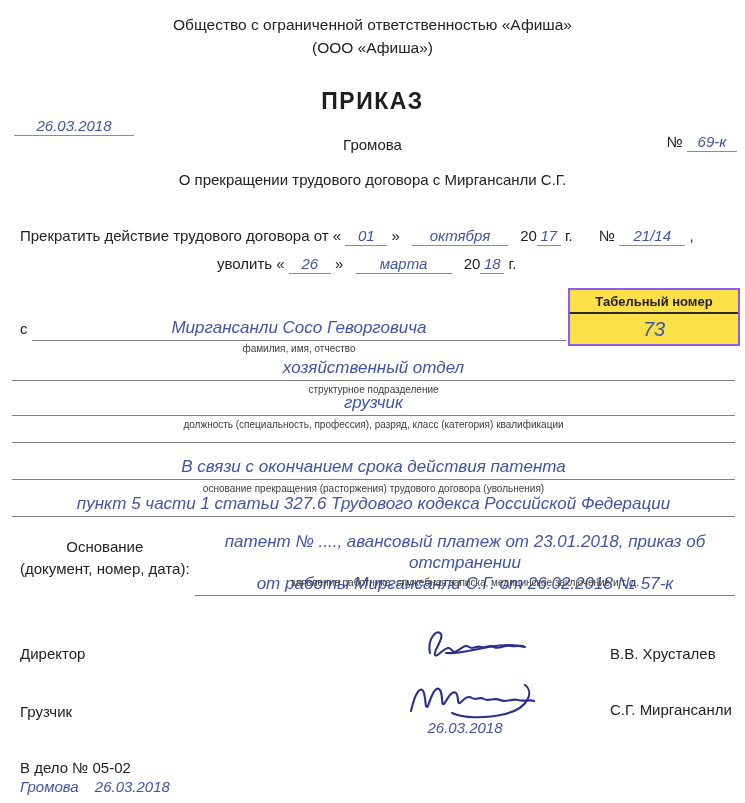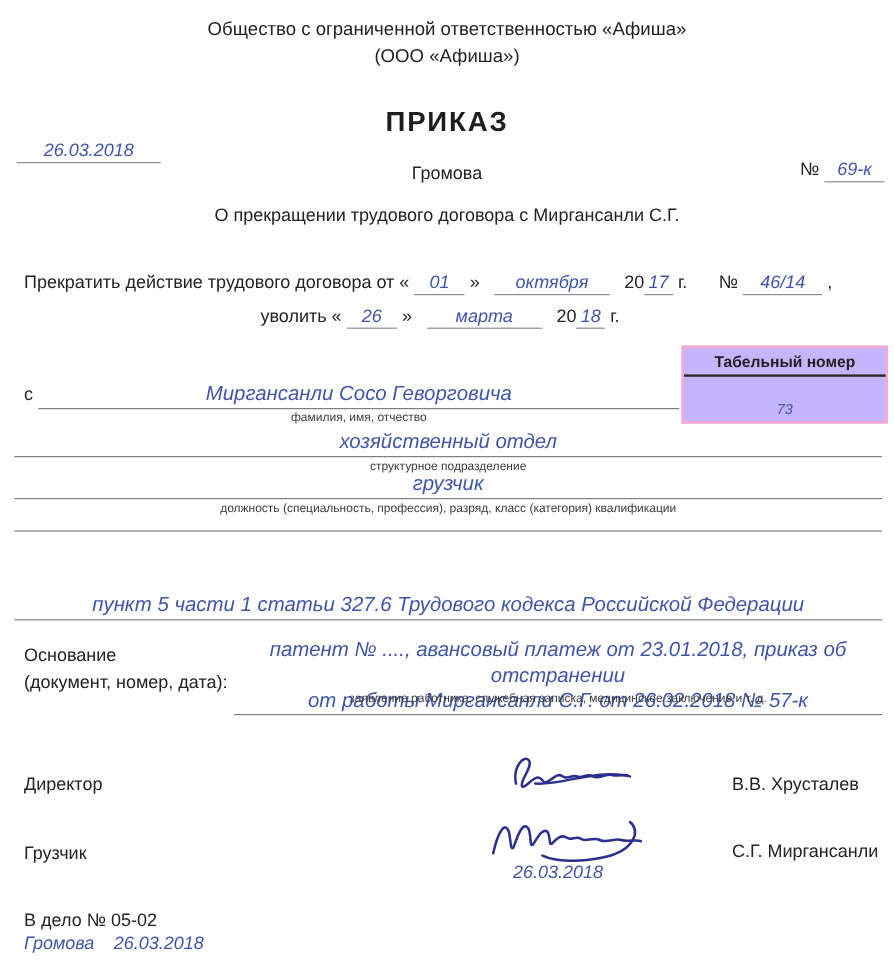--- a/index.html
+++ b/index.html
@@ -23,30 +23,30 @@
     color:#3f55a8;font-style:italic;
     padding:0 4px 1px 4px;
   }
   .field-line{border-bottom:1.6px solid #7f7f7f;}
   .field-value{
     font-size:17px;color:#3f55a8;font-style:italic;
     text-align:center;line-height:21px;padding-bottom:2px;
   }
   .caption{font-size:10px;color:#3c3c3c;text-align:center;line-height:12px;}
   .tabbox{
-    border:2px solid #f9a8d4;
-    background:#c4b5fd;
+    border:2px solid #8b5cf6;
+    background:#fde047;
   }
   .tabbox .tb-head{
     border-bottom:2px solid #2b2b2b;
     font-size:13px;font-weight:bold;text-align:center;
     padding:4px 2px 3px 2px;color:#1f1f1f;
   }
   .tabbox .tb-val{
-    font-size:12px;text-align:center;padding:4px 0 3px 0;margin-top:16px;
+    font-size:20px;text-align:center;padding:4px 0 3px 0;
   }
   .order-text{font-size:15px;white-space:nowrap;color:#232323;}
   .order-text .u-blank{font-size:15px;}
   .sig-svg{display:block;}
   .label15{font-size:15px;line-height:21px;color:#232323;}
 </style>
 </head>
 <body>
 
 <div class="page">
@@ -69,21 +69,21 @@
   <div class="abs center txt" style="top:171px;left:0;width:100%;">О прекращении трудового договора с Миргансанли С.Г.</div>
 
   <div class="abs order-text" style="top:227px;left:20px;">
     <span>Прекратить действие трудового договора от «</span>
     <span class="u-blank" style="min-width:34px;">01</span>
     <span>»</span>
     <span class="u-blank" style="min-width:88px;margin-left:8px;">октября</span>
     <span style="margin-left:8px;">20</span><span class="u-blank" style="min-width:20px;padding:0 2px 1px 2px;">17</span>
     <span>г.</span>
     <span style="margin-left:22px;">№</span>
-    <span class="u-blank" style="min-width:58px;">46/14</span>
+    <span class="u-blank" style="min-width:58px;">21/14</span>
     <span>,</span>
   </div>
 
   <div class="abs order-text" style="top:255px;left:217px;">
     <span>уволить «</span>
     <span class="u-blank" style="min-width:34px;">26</span>
     <span>»</span>
     <span class="u-blank" style="min-width:88px;margin-left:8px;">марта</span>
     <span style="margin-left:8px;">20</span><span class="u-blank" style="min-width:20px;padding:0 2px 1px 2px;">18</span>
     <span>г.</span>
@@ -105,26 +105,30 @@
     <div class="caption" style="margin-top:3px;">структурное подразделение</div>
   </div>
 
   <div class="abs" style="top:392px;left:12px;width:723px;">
     <div class="field-value field-line">грузчик</div>
     <div class="caption" style="margin-top:3px;">должность (специальность, профессия), разряд, класс (категория) квалификации</div>
   </div>
 
   <div class="abs field-line" style="top:442px;left:12px;width:723px;height:0;"></div>
 
+  <div class="abs" style="top:456px;left:12px;width:723px;">
+    <div class="field-value field-line">В связи с окончанием срока действия патента</div>
+    <div class="caption" style="margin-top:3px;">основание прекращения (расторжения) трудового договора (увольнения)</div>
+  </div>
 
   <div class="abs" style="top:493px;left:12px;width:723px;">
     <div class="field-value field-line">пункт 5 части 1 статьи 327.6 Трудового кодекса Российской Федерации</div>
   </div>
 
-  <div class="abs label15" style="top:536px;left:20px;">
+  <div class="abs label15" style="top:536px;left:20px;text-align:center;">
     <div>Основание</div>
     <div style="margin-top:1px;">(документ, номер, дата):</div>
   </div>
   <div class="abs field-line" style="top:531px;left:195px;width:540px;">
     <div class="field-value" style="padding-bottom:0;">патент № ...., авансовый платеж от 23.01.2018, приказ об отстранении</div>
     <div class="field-value" style="padding-bottom:1px;">от работы Миргансанли С.Г. от 26.02.2018 № 57-к</div>
   </div>
   <div class="abs caption" style="top:577px;left:195px;width:540px;">заявление работника, служебная записка, медицинское заключение и т. д.</div>
 
   <div class="abs label15" style="top:643px;left:20px;">Директор</div>

